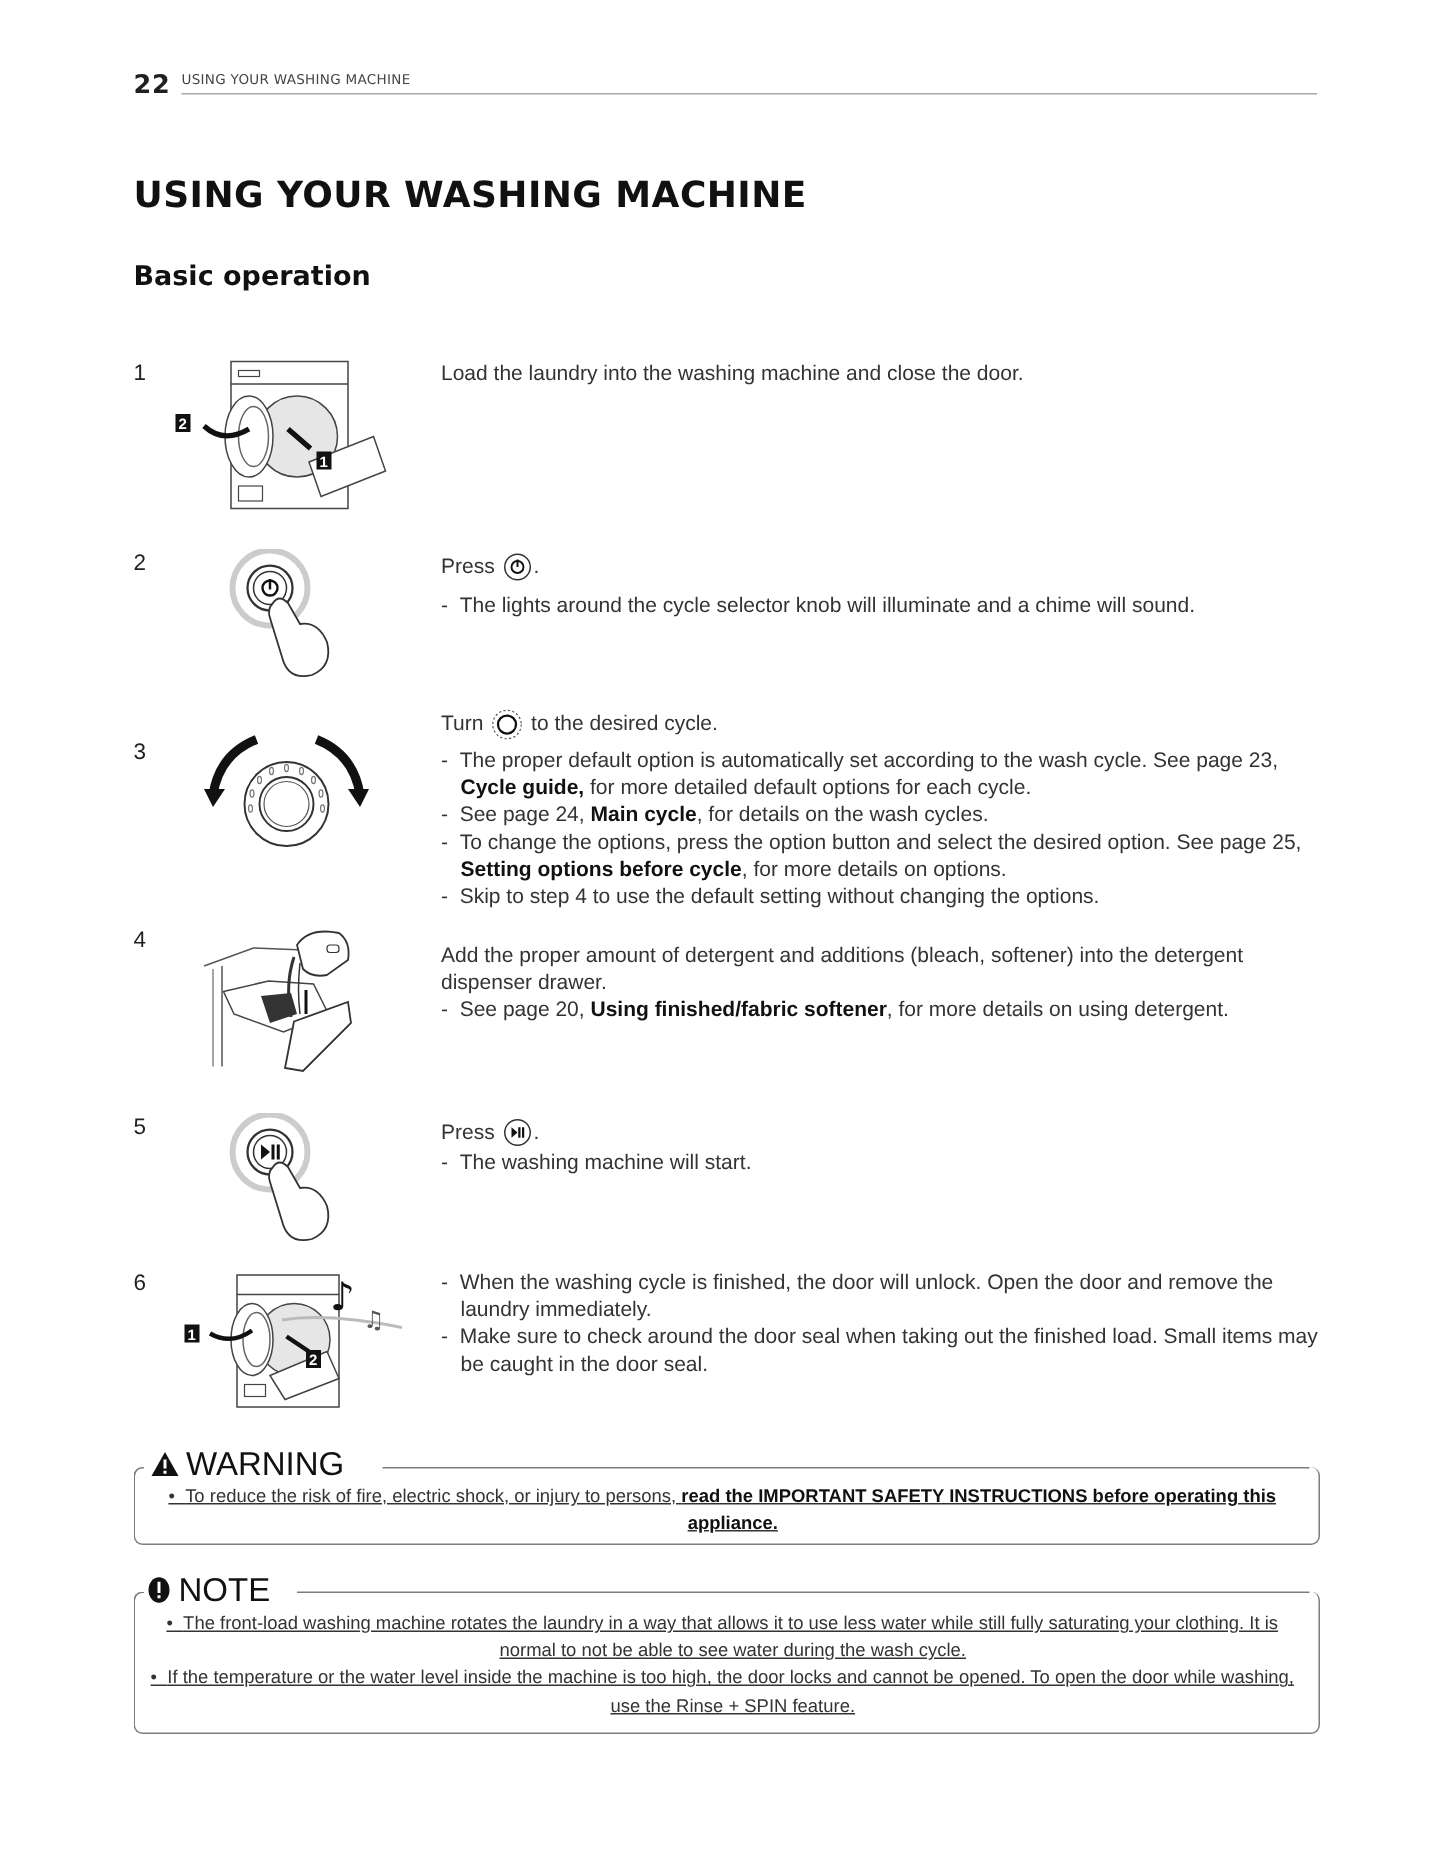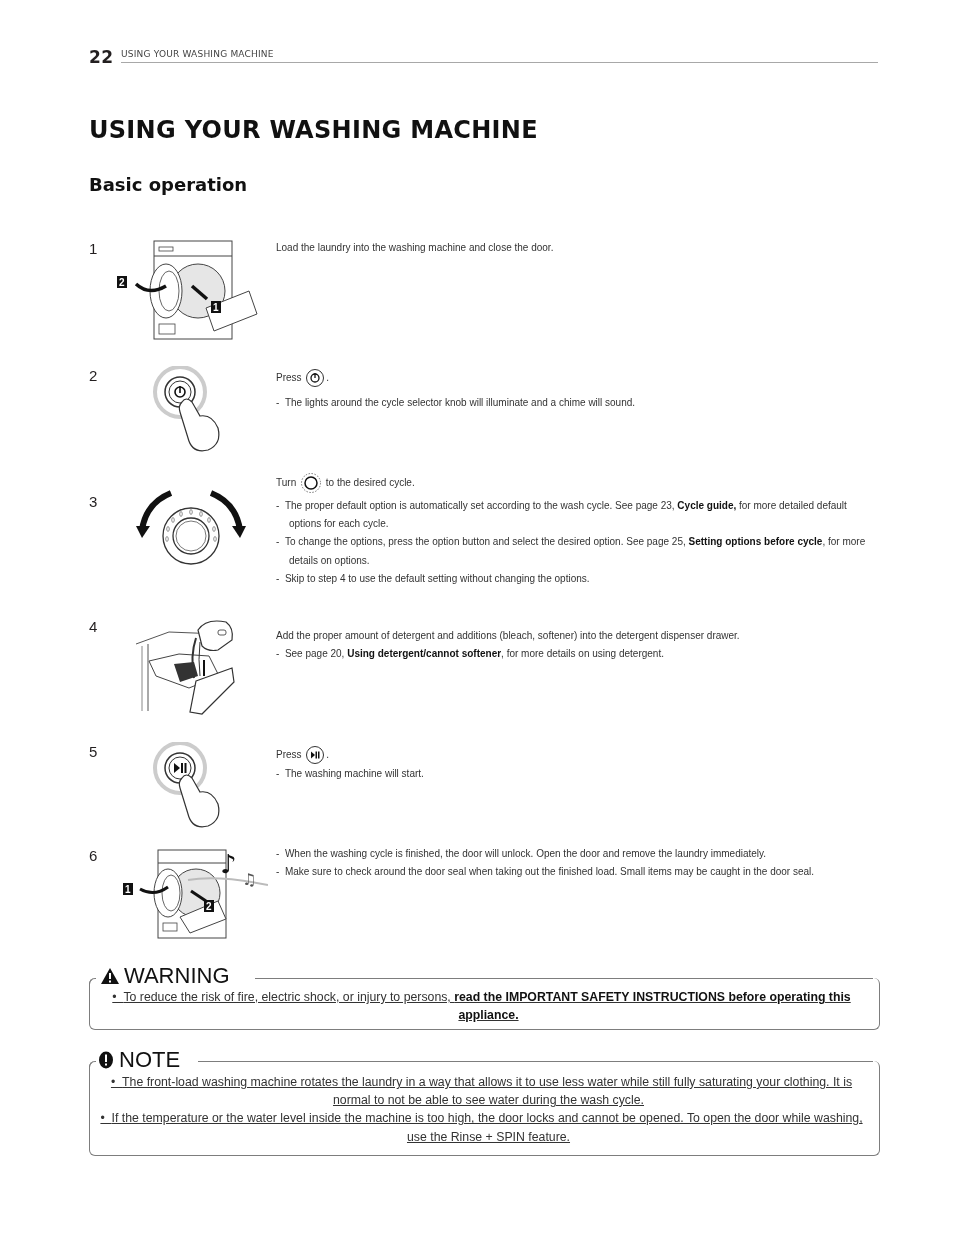--- a/index.html
+++ b/index.html
@@ -8,21 +8,21 @@
   .running-header { position:absolute; left:89px; top:47px; width:789px; height:16px; }
   .page-num { position:absolute; left:0; top:0; font-family:"DejaVu Sans", sans-serif; font-size:17px; font-weight:bold; letter-spacing:0.5px; color:#231f20; }
   .header-title { position:absolute; left:32px; top:2px; font-family:"DejaVu Sans", sans-serif; font-size:9px; color:#444; letter-spacing:0.2px; }
   .header-rule { position:absolute; left:32px; right:0; top:15px; height:1px; background:#a8a8a8; }
 
   .main-title { position:absolute; left:89px; top:116px; font-family:"DejaVu Sans", sans-serif; font-weight:bold; font-size:24px; letter-spacing:0.3px; color:#111; }
   .section-title { position:absolute; left:89px; top:174px; font-family:"DejaVu Sans", sans-serif; font-weight:bold; font-size:18px; color:#111; }
 
   .step-num { position:absolute; left:89px; font-size:15px; color:#231f20; }
   .illus { position:absolute; }
-  .step-text { position:absolute; left:276px; width:594px; font-size:10px; line-height:18.2px; color:#333; }
+  .step-text { position:absolute; left:294px; width:594px; font-size:14px; line-height:18.2px; color:#333; }
   .step-text p { margin:0; }
   .step-text .sub { padding-left:13px; text-indent:-13px; margin:0; }
   .step-text b { color:#111; font-weight:bold; }
   .inline-icon { display:inline-block; vertical-align:middle; margin:0 1px; }
 
   .callout { position:absolute; left:89px; width:789px; border:1px solid #7d7d7d; border-radius:6px; border-top:none;text-align:center; }
   .callout-topline { position:absolute; top:0; height:1px; background:#7d7d7d; right:6px; }
   .callout-head { position:absolute; top:-14px; left:0; background:#fff; padding:0 2px 0 0; display:flex; align-items:center; font-size:22px; color:#111; font-family:"Liberation Sans", sans-serif; }
   .callout-body { padding:9px 14px 8px 8px; font-size:12.3px; line-height:18.2px; color:#333; }
   .callout-body .bullet { padding-left:14px; text-indent:-14px; margin:0;text-decoration:underline; }
@@ -106,41 +106,42 @@
 <div class="step-text" style="top:472px">
   <p>
     <span>Turn</span>
     <svg class="inline-icon" width="22" height="22" viewBox="0 0 22 22">
       <circle cx="11" cy="11" r="9.5" fill="none" stroke="#555" stroke-width="0.8" stroke-dasharray="1.5 1.5"></circle>
       <circle cx="11" cy="11" r="6" fill="none" stroke="#111" stroke-width="1.5"></circle>
     </svg>
     <span>to the desired cycle.</span>
   </p>
   <p class="sub" style="margin-top:3px">- &nbsp;<span>The proper default option is automatically set according to the wash cycle. See page 23, </span><b>Cycle guide,</b><span> for more detailed default options for each cycle.</span></p>
+  <p class="sub">- &nbsp;<span>See page 24, </span><b>Main cycle</b><span>, for details on the wash cycles.</span></p>
   <p class="sub">- &nbsp;<span>To change the options, press the option button and select the desired option. See page 25, </span><b>Setting options before cycle</b><span>, for more details on options.</span></p>
   <p class="sub">- &nbsp;<span>Skip to step 4 to use the default setting without changing the options.</span></p>
 </div>
 
 <div class="step-num" style="top:618px">4</div>
 <svg class="illus" style="left:134px;top:616px" width="110" height="100" viewBox="0 0 110 100">
   <path d="M2 28 L35 16 L85 18" fill="none" stroke="#555" stroke-width="1"></path>
   <line x1="14" y1="28" x2="14" y2="95" stroke="#555"></line>
   <line x1="8" y1="30" x2="8" y2="95" stroke="#888"></line>
   <path d="M15 45 L45 38 L75 40 L85 60 L55 72 L22 60 Z" fill="#fff" stroke="#444"></path>
   <path d="M40 48 L60 46 L64 60 L46 66 Z" fill="#333"></path>
   <path d="M62 65 L98 52 L100 66 L68 98 L56 96 Z" fill="#fff" stroke="#333" stroke-width="1.2"></path>
   <path d="M64 14 Q72 2 92 6 Q100 12 98 24 L84 34 Q74 36 68 30 Z" fill="#fff" stroke="#333" stroke-width="1.2"></path>
   <rect x="84" y="14" width="8" height="5" rx="2" fill="none" stroke="#333" stroke-width="0.8"></rect>
   <path d="M62 22 Q56 40 60 62" fill="none" stroke="#333" stroke-width="2"></path>
   <path d="M66 26 Q64 44 66 60" fill="none" stroke="#333" stroke-width="1"></path>
   <path d="M70 44 L70 60" stroke="#111" stroke-width="2"></path>
 </svg>
 <div class="step-text" style="top:627px">
   <p>Add the proper amount of detergent and additions (bleach, softener) into the detergent dispenser drawer.</p>
-  <p class="sub">- &nbsp;<span>See page 20, </span><b>Using detergent/cannot softener</b><span>, for more details on using detergent.</span></p>
+  <p class="sub">- &nbsp;<span>See page 20, </span><b>Using finished/fabric softener</b><span>, for more details on using detergent.</span></p>
 </div>
 
 <div class="step-num" style="top:743px">5</div>
 <svg class="illus" style="left:152px;top:742px" width="80" height="90" viewBox="0 0 80 90">
   <circle cx="28" cy="26" r="25" fill="none" stroke="#ccc" stroke-width="4"></circle>
   <circle cx="28" cy="26" r="15" fill="#fff" stroke="#333" stroke-width="1.5"></circle>
   <circle cx="28" cy="26" r="11" fill="#fff" stroke="#333" stroke-width="1"></circle>
   <path d="M22 21 L28 26 L22 31 Z" fill="#111"></path>
   <rect x="29" y="21" width="2" height="10" fill="#111"></rect>
   <rect x="32.5" y="21" width="2" height="10" fill="#111"></rect>

